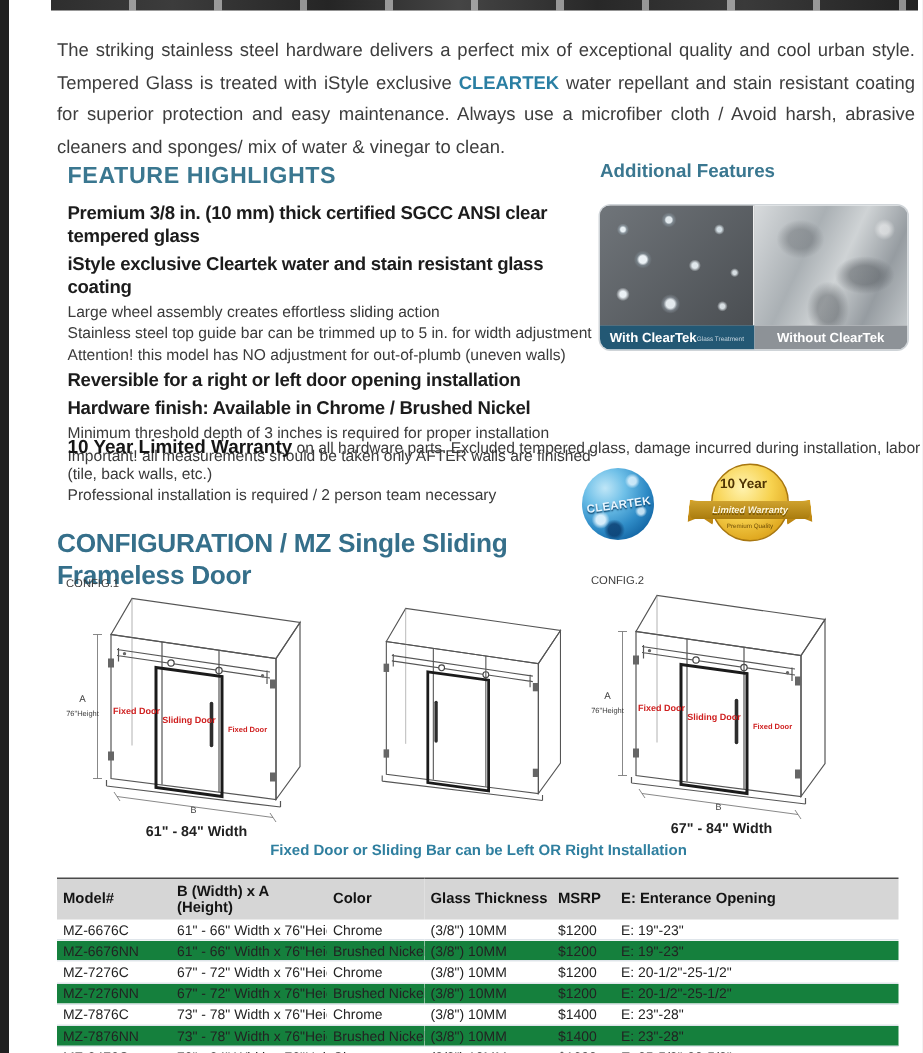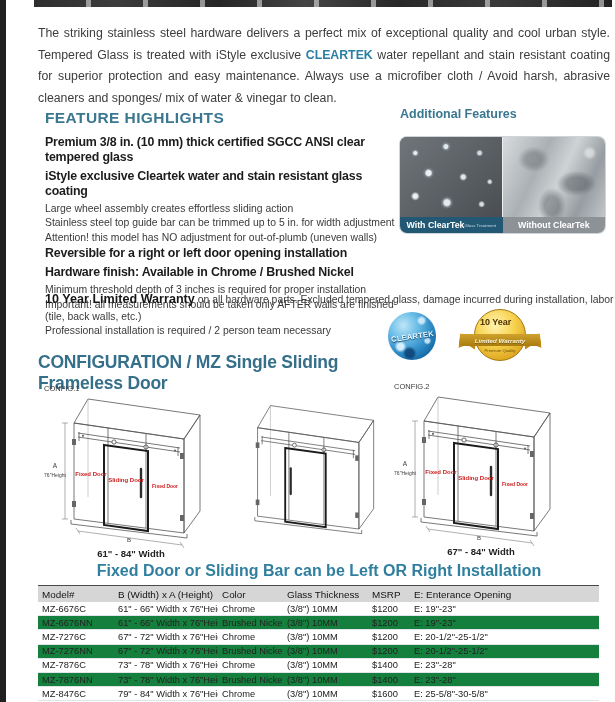--- a/index.html
+++ b/index.html
@@ -96,26 +96,26 @@
   .doorframe{stroke:#1b1b1b;stroke-width:2;fill:none;}
   .handle{stroke:#2d2d2d;stroke-width:2.4;stroke-linecap:round;}
   .clamp{fill:#666;}
   .roller{fill:#fff;stroke:#444;stroke-width:.8;}
   .redlab{fill:#cf2020;font-weight:bold;}
   .dimtext{fill:#3c3c3c;}
   .widthtext{fill:#222;font-weight:bold;}
   .configlab{fill:#3a3a3a;}
 
   .note-line{position:absolute;left:38px;top:562px;width:562px;text-align:center;
-             font-size:16px;font-weight:bold;color:#2f7f9f;}
+             font-size:10px;font-weight:bold;color:#2f7f9f;}
 
   table.specs{position:absolute;left:38px;top:585px;width:561px;border-collapse:collapse;table-layout:fixed;
               font-size:9.3px;color:#222;}
   table.specs thead tr{background:#d6d6d6;border-top:1.5px solid #4a4a4a;}
-  table.specs th{font-size:9.9px;font-weight:normal;color:#141414;text-align:left;padding:2.5px 2px 2.5px 4px;}
+  table.specs th{font-size:9.9px;font-weight:bold;color:#141414;text-align:left;padding:2.5px 2px 2.5px 4px;}
   table.specs td{padding:1.6px 2px 1.6px 4px;white-space:nowrap;overflow:hidden;}
   table.specs tbody tr{border-bottom:.5px solid #dfe5ea;}
   table.specs tbody tr.alt{background:#15803d;}
   th.c1,td.c1{padding-left:14px;}
 </style>
 </head>
 <body>
 
 <div class="page">
   <div class="left-border"></div>

